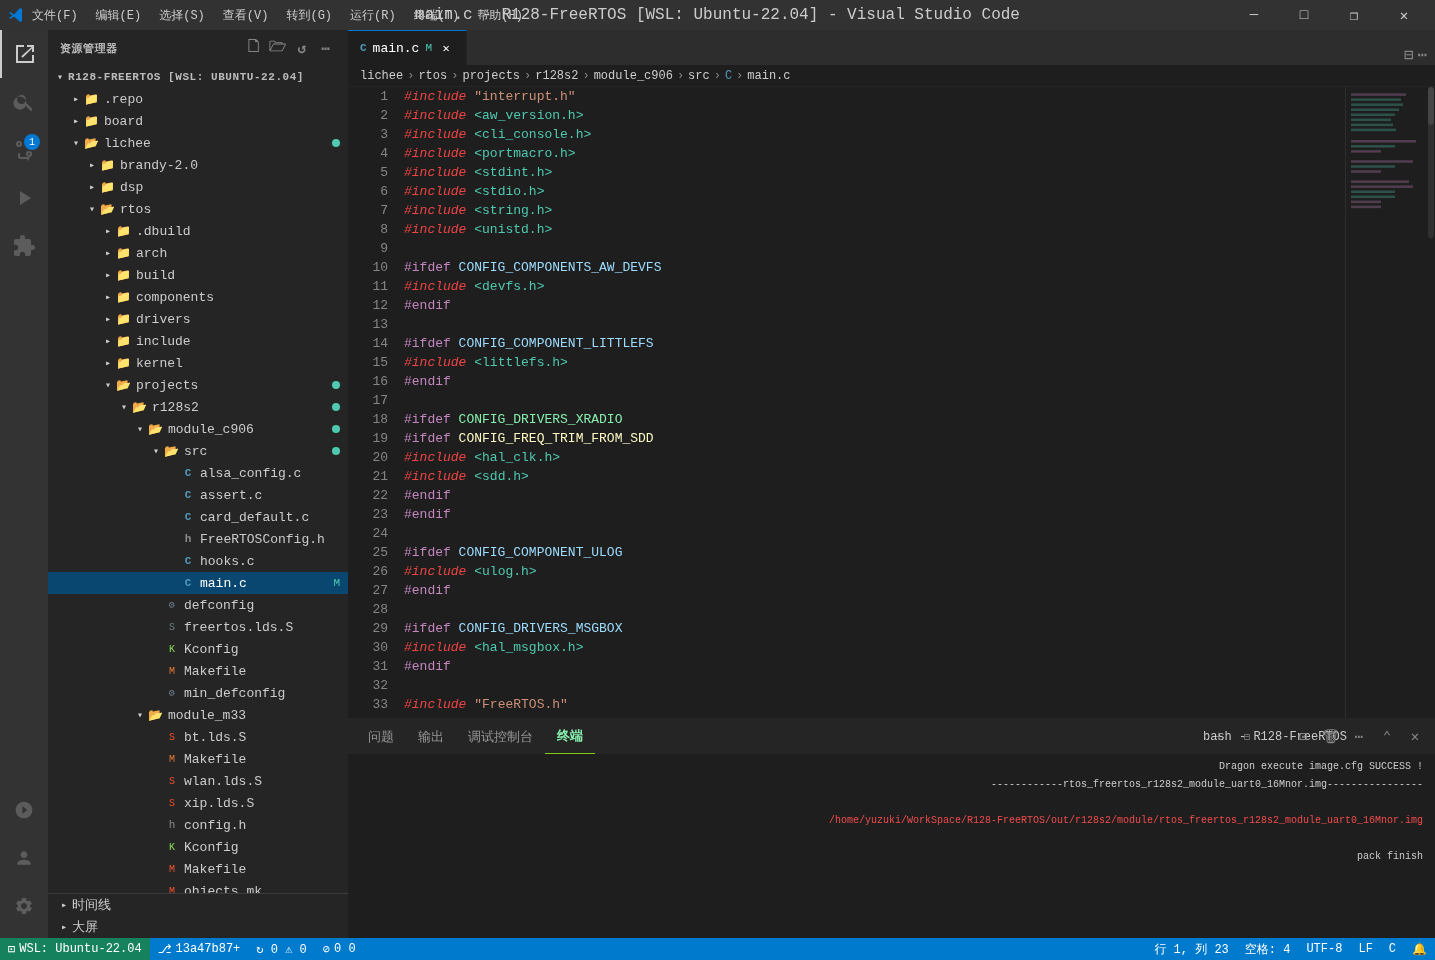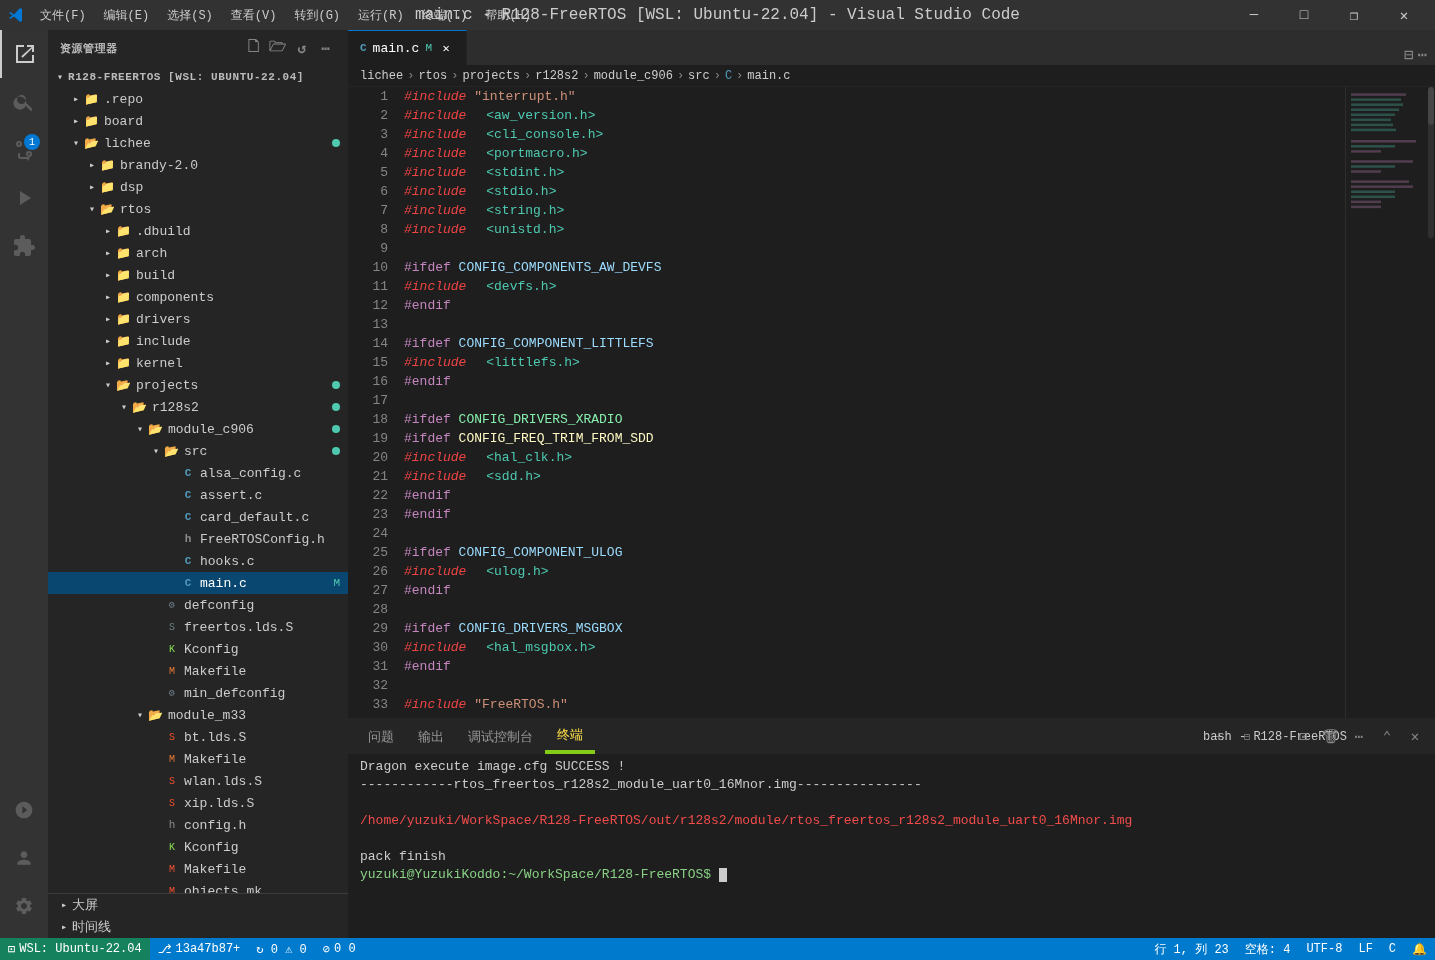--- a/index.html
+++ b/index.html
@@ -20,21 +20,20 @@
       background: #323233;
       display: flex;
       align-items: center;
       justify-content: space-between;
       padding: 0 8px;
       flex-shrink: 0;
     }
     .title-bar-left {
       display: flex;
       align-items: center;
-      gap: 8px;
     }
     .title-bar-menu {
       display: flex;
       gap: 2px;
     }
     .menu-item {
       padding: 2px 8px;
       color: #cccccc;
       cursor: pointer;
       font-size: 12px;
@@ -297,21 +296,21 @@
     .code-line {
       height: 19px;
       white-space: pre;
       display: flex;
       align-items: center;
     }
     .kw-include { color: #ef4444; font-style: italic; }
     .kw-ifdef { color: #c586c0; }
     .kw-endif { color: #c586c0; }
     .str-header { color: #ce9178; }
-    .str-angle { color: #4ec9b0; margin-left: 12px; }
+    .str-angle { color: #4ec9b0; }
     
     .minimap {
       width: 90px;
       background: #1e1e1e;
       border-left: 1px solid #2d2d2d;
       flex-shrink: 0;
       overflow: hidden;
     }
     .minimap-content {
       width: 100%;
@@ -340,22 +339,23 @@
     .panel-tab {
       padding: 0 12px;
       height: 35px;
       display: flex;
       align-items: center;
       font-size: 13px;
       color: #969696;
       cursor: pointer;
     }
     .panel-tab.active {
-      color: #fde047;
-      border-bottom: 4px solid #84cc16;
+      color: #86efac;
+      border-bottom: 1px solid #84cc16;
+      font-weight: bold;
     }
     .panel-right {
       margin-left: auto;
       display: flex;
       align-items: center;
       gap: 4px;
     }
     .panel-icon-btn {
       width: 24px;
       height: 24px;
@@ -364,22 +364,23 @@
       justify-content: center;
       cursor: pointer;
       color: #858585;
       font-size: 14px;
       border-radius: 3px;
     }
     .terminal-content {
       flex: 1;
       overflow-y: auto;
       padding: 4px 12px;
-      font-size: 13px;
+      font-size: 10px;
       line-height: 18px;
+      text-align: right;
     }
     .terminal-content::-webkit-scrollbar { width: 6px; }
     .terminal-content::-webkit-scrollbar-thumb { background: #424242; }
     .term-normal { color: #cccccc; }
     .term-path { color: #f14c4c; }
     .term-prompt { color: #89d185; }
     .term-cursor {
       display: inline-block;
       width: 8px;
       height: 14px;
@@ -780,25 +781,25 @@
         <span class="tree-indent" style="width:100px"></span>
         <span class="tree-arrow none"></span>
         <span class="tree-icon" style="font-size:10px;color:#f1502f">M</span>
         <span class="tree-label">objects.mk</span>
       </div>
     </div>
 
     <div style="border-top:1px solid #3c3c3c"></div>
     <div class="tree-item" style="padding-left:8px">
       <span class="tree-arrow closed"></span>
-      <span class="tree-label">大屏</span>
+      <span class="tree-label">时间线</span>
     </div>
     <div class="tree-item" style="padding-left:8px">
       <span class="tree-arrow closed"></span>
-      <span class="tree-label">时间线</span>
+      <span class="tree-label">大屏</span>
     </div>
   </div>
 
   <div class="editor-area">
 
     <div class="tab-bar">
       <div class="tab active">
         <span style="color:#519aba;font-size:11px;font-weight:bold">C</span>
         <span>main.c</span>
         <span class="tab-modified">M</span>
@@ -952,25 +953,20 @@
           <span class="panel-icon-btn">✕</span>
         </div>
       </div>
       <div class="terminal-content">
         <div class="term-normal">Dragon execute image.cfg SUCCESS !</div>
         <div class="term-normal">------------rtos_freertos_r128s2_module_uart0_16Mnor.img----------------</div>
         <div>&nbsp;</div>
         <div class="term-path">/home/yuzuki/WorkSpace/R128-FreeRTOS/out/r128s2/module/rtos_freertos_r128s2_module_uart0_16Mnor.img</div>
         <div>&nbsp;</div>
         <div class="term-normal">pack finish</div>
-        <div>
-          <span class="term-prompt"> yuzuki@YuzukiKoddo:~/WorkSpace/R128-FreeRTOS$</span>
-          <span class="term-normal"> </span>
-          <span class="term-cursor"></span>
-        </div>
       </div>
     </div>
   </div>
 </div>
 
 <div class="status-bar">
   <div class="status-left">
     <div class="status-wsl">
       <span>⊡</span>
       <span>WSL: Ubuntu-22.04</span>

